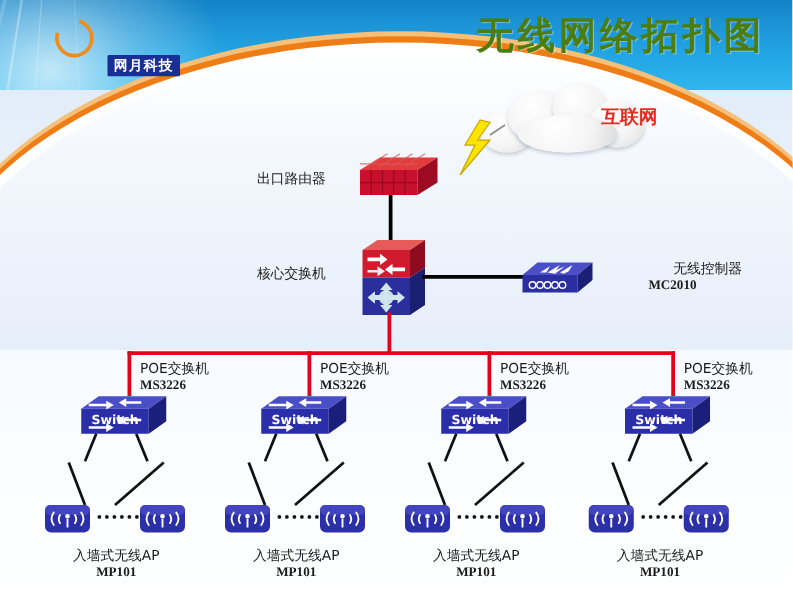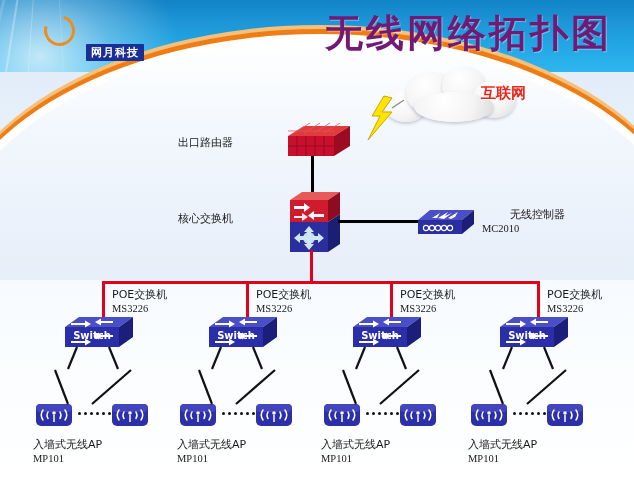--- a/index.html
+++ b/index.html
@@ -58,37 +58,37 @@
   .logo-cn{
     position:absolute;left:56px;top:30px;
     background:#1a2f96;color:#ffffff;font-size:11px;font-weight:bold;
     padding:1px 5px;letter-spacing:1px;border-radius:1px;
     font-family:"DejaVu Sans",sans-serif;
   }
 
   
   .title{
     position:absolute;right:22px;top:8px;
-    font-size:38px;font-weight:bold;letter-spacing:3px;
-    color:#701a75;
+    font-size:30px;font-weight:bold;letter-spacing:3px;
+    color:#4d7c0f;
     font-family:"DejaVu Sans",sans-serif;
     text-shadow:1px 1px 0 rgba(255,255,255,.35);
     white-space:nowrap;
     text-align:right;
   }
 
   
   .node{position:absolute;}
   .lbl{
-    position:absolute;text-align:left;color:#1a1a1a;
+    position:absolute;text-align:center;color:#1a1a1a;
     font-family:"DejaVu Sans",sans-serif;
     line-height:13px;white-space:nowrap;
   }
   .lbl-cn{font-size:11px;}
-  .lbl-en{font-size:10.5px;font-family:"Liberation Serif",serif;}
+  .lbl-en{font-size:10.5px;font-family:"Liberation Serif",serif;font-weight:bold;}
 
   .line{position:absolute;background:#000000;}
   .rline{position:absolute;background:#e3001b;}
 
   
   .cloud{position:absolute;left:380px;top:66px;width:146px;height:58px;}
   .cpuff{
     position:absolute;border-radius:50%;
     background:radial-gradient(circle at 38% 30%,#ffffff 0%,#f4f4f4 55%,#d9d9d9 100%);
     box-shadow:0 2px 3px rgba(120,130,150,.35);

